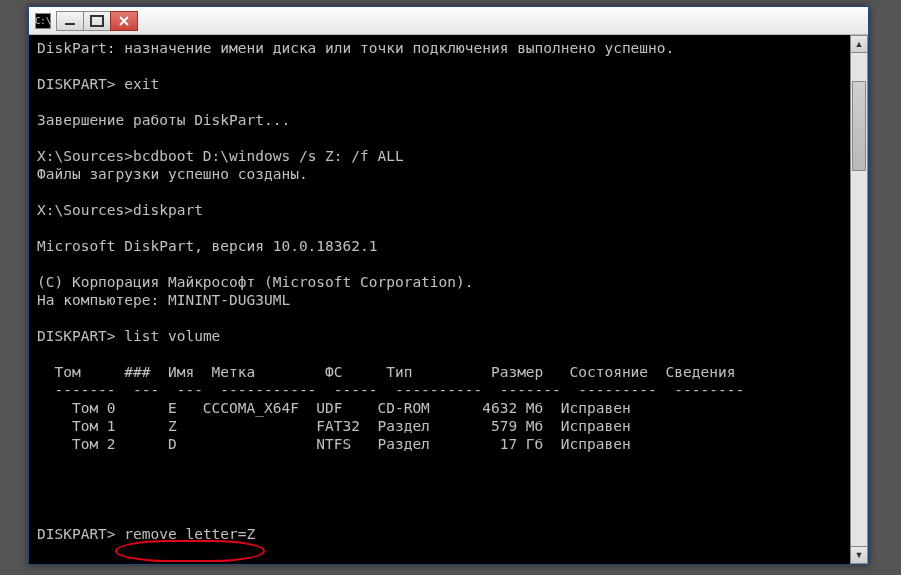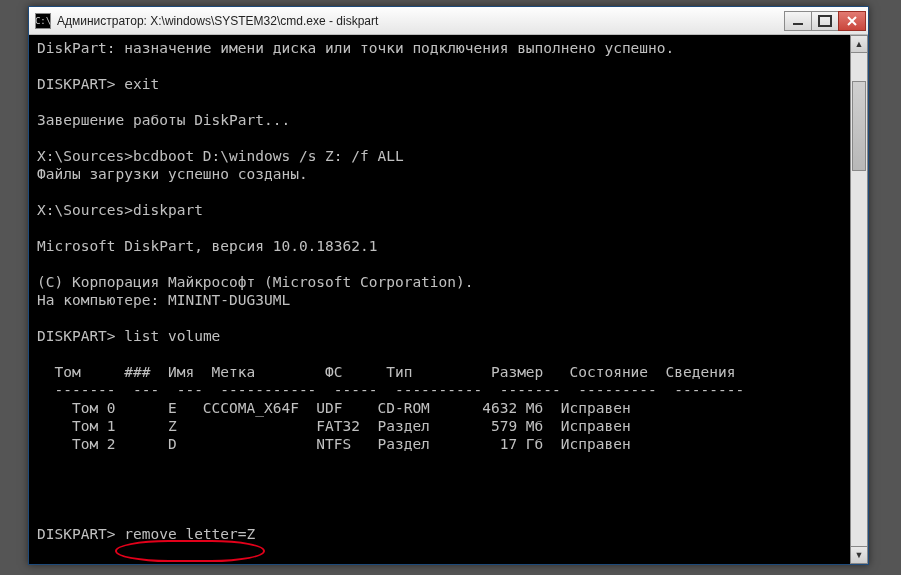--- a/index.html
+++ b/index.html
@@ -104,21 +104,20 @@
     height: 22px;
     pointer-events:none;
   }
 </style>
 </head>
 <body>
 
 <div class="window">
   <div class="titlebar">
     <div class="icon">C:\</div>
-    <div class="title">Администратор: X:\windows\SYSTEM32\cmd.exe - diskpart</div>
     <div class="win-buttons">
       <div class="win-btn min"></div>
       <div class="win-btn max"></div>
       <div class="win-btn close">
         <svg viewBox="0 0 12 12">
             <path d="M2 2 L10 10 M10 2 L2 10" stroke="#fff" stroke-width="2"></path>
           </svg>
       </div>
     </div>
   </div>

